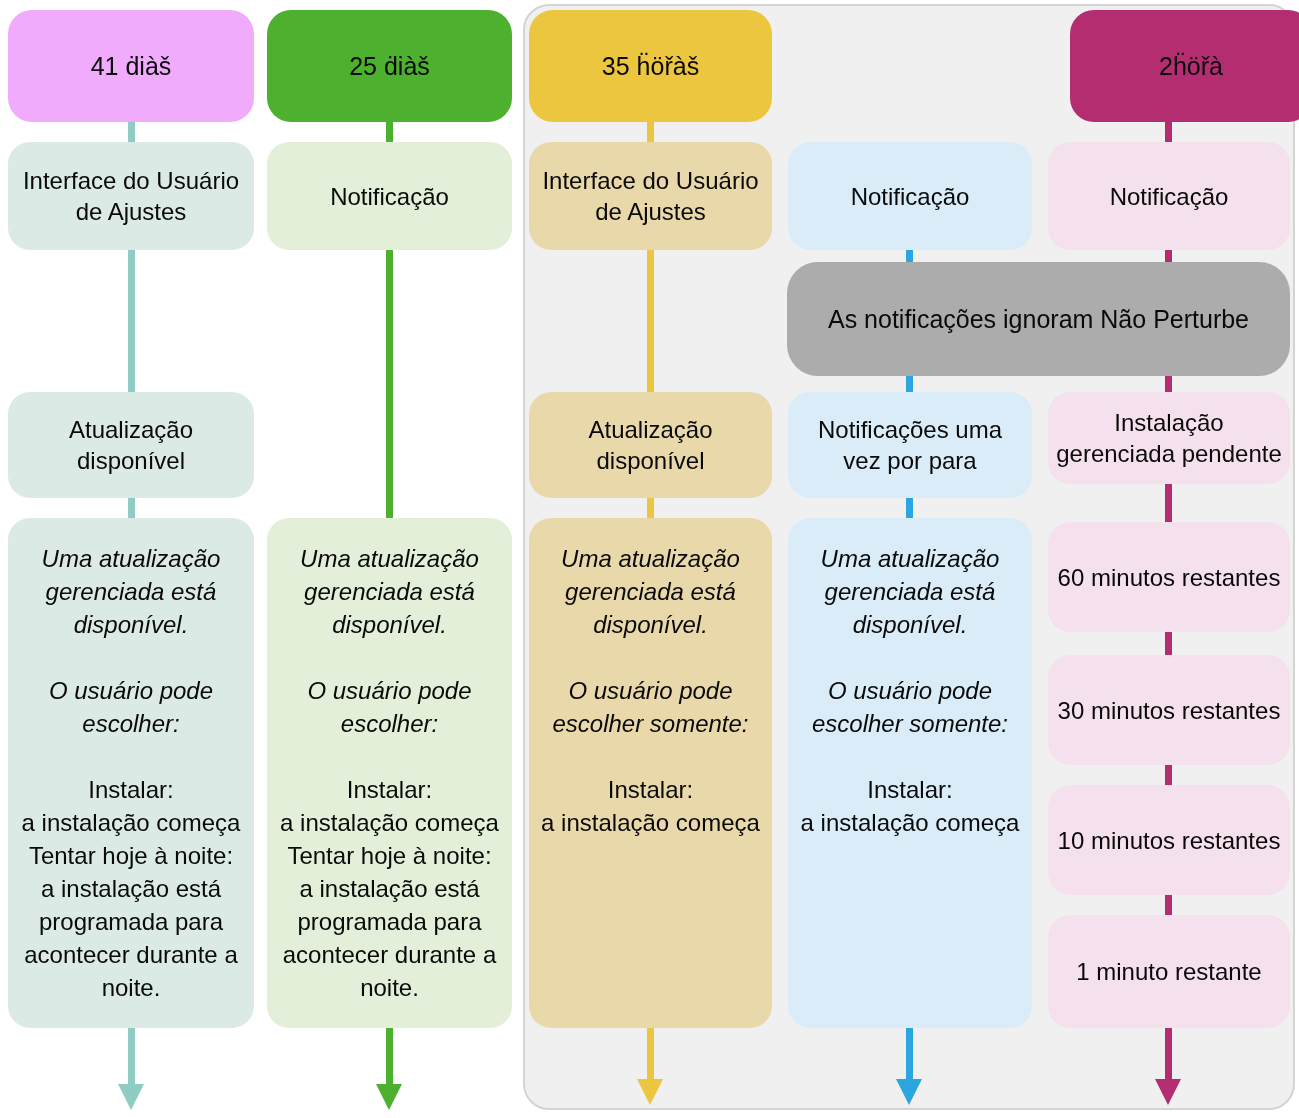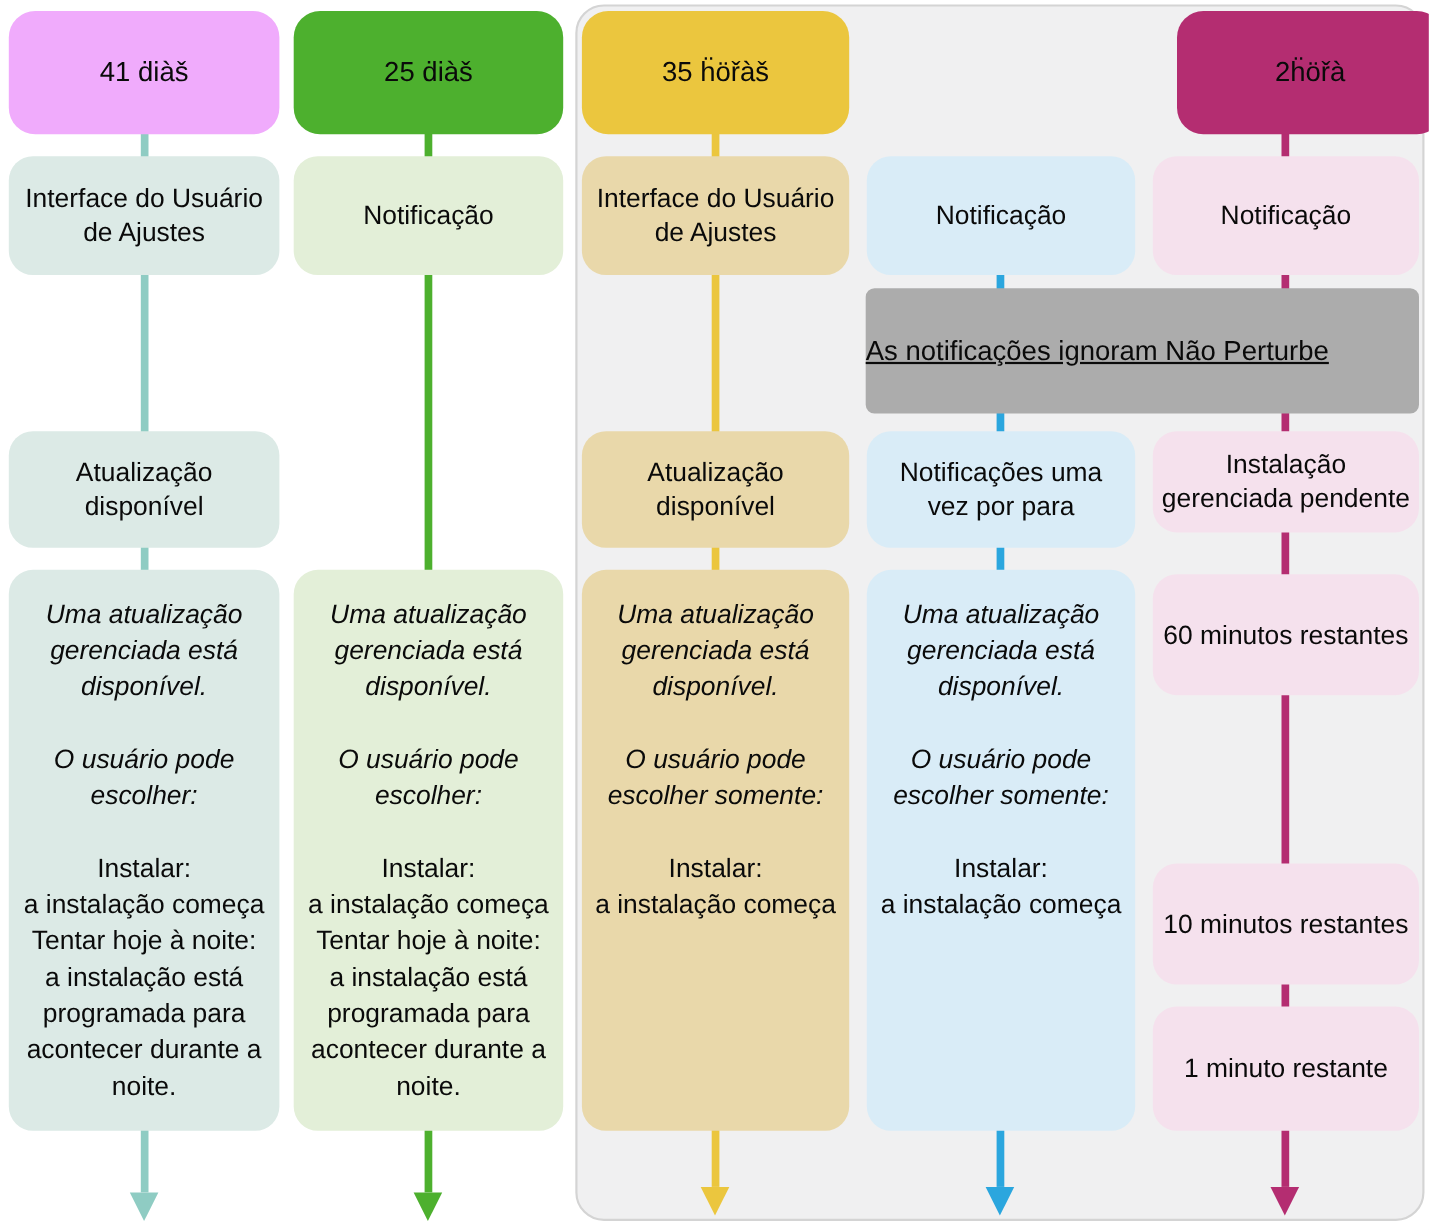--- a/index.html
+++ b/index.html
@@ -21,22 +21,22 @@
   }
   .box {
     position:absolute; border-radius:22px; box-sizing:border-box;
     display:flex; flex-direction:column; align-items:center; justify-content:center;
     text-align:center; font-size:24px; line-height:31px; padding:6px 8px;
   }
   .header-box { font-size:25px; border-radius:24px; }
   .detail-box { justify-content:flex-start; padding-top:24px; line-height:33px; }
   .banner {
     position:absolute; left:787px; top:262px; width:503px; height:114px;
-    background:#acacac; border-radius:8px; display:flex; align-items:center;
-    text-align:center; font-size:25px;text-decoration:underline;
+    background:#acacac; border-radius:31px; display:flex; align-items:center;
+    justify-content:center; text-align:center; font-size:25px;
   }
   .prewrap { white-space:pre-line;font-style:italic; }
   .italic { }
   .gap-above { margin-top:33px; }
   
   .c-teal   { background:#f0abfc; }
   .c-teal-l { background:#dceae6; }
   .c-green   { background:#4db02e; }
   .c-green-l { background:#e3efd8; }
   .c-gold   { background:#ebc63e; }
@@ -149,20 +149,23 @@
   </div>
   <div class="box c-pink-l" style="left:1048px; top:142px; width:242px; height:108px;">
     <span>Notificação</span>
   </div>
   <div class="box c-pink-l" style="left:1048px; top:392px; width:242px; height:92px;">
     <span>Instalação gerenciada pendente</span>
   </div>
   <div class="box c-pink-l" style="left:1048px; top:522px; width:242px; height:110px;">
     <span>60 minutos restantes</span>
   </div>
+  <div class="box c-pink-l" style="left:1048px; top:655px; width:242px; height:110px;">
+    <span>30 minutos restantes</span>
+  </div>
   <div class="box c-pink-l" style="left:1048px; top:785px; width:242px; height:110px;">
     <span>10 minutos restantes</span>
   </div>
   <div class="box c-pink-l" style="left:1048px; top:915px; width:242px; height:113px;">
     <span>1 minuto restante</span>
   </div>
 
 </div>
 
 </body></html>

